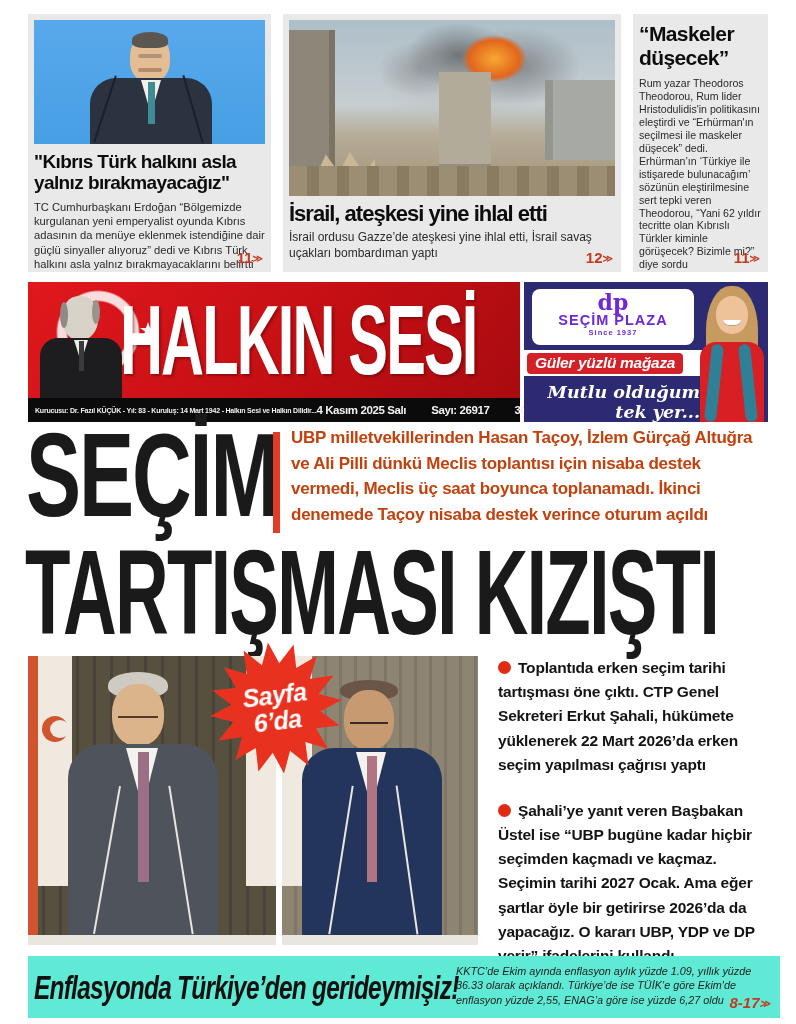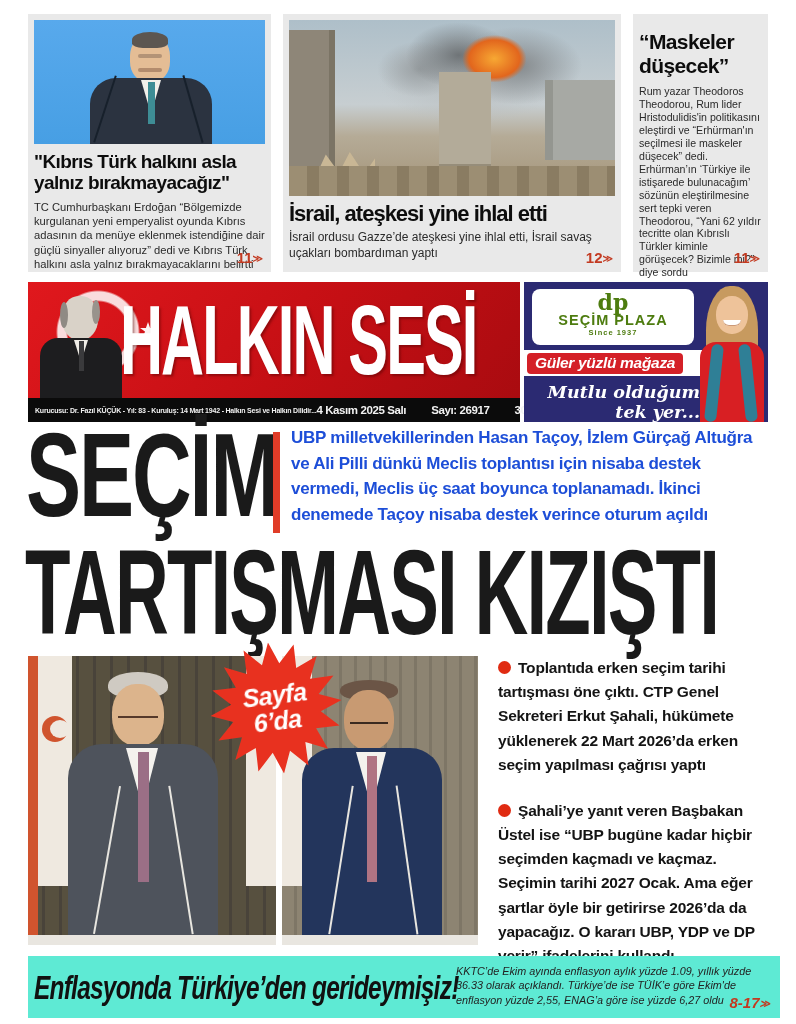--- a/index.html
+++ b/index.html
@@ -6,21 +6,21 @@
   body{width:796px;height:1024px;font-family:"Liberation Sans",sans-serif;position:relative;overflow:hidden;}
   .abs{position:absolute;}
   
   .panel{background:#e9e9e9;box-sizing:border-box;padding:6px;position:absolute;top:14px;height:258px;}
   #a1{left:28px;width:243px;}
   #a2{left:283px;width:338px;}
   #a3{left:633px;width:135px;}
   .a-headline{font-weight:700;color:#0d0d0d;letter-spacing:-0.6px;}
   #a1 .a-headline{font-size:19px;line-height:1.12;margin-top:7px;}
   #a2 .a-headline{font-size:22px;line-height:1.05;margin-top:6px;letter-spacing:-1px;}
-  #a3 .a-headline{font-size:21px;line-height:1.15;margin-top:10px;}
+  #a3 .a-headline{font-size:21px;line-height:1.15;margin-top:2px;}
   .a-body{color:#2a2a2a;}
   #a1 .a-body{font-size:11.2px;line-height:1.28;margin-top:6px;}
   #a2 .a-body{font-size:12px;line-height:1.3;margin-top:5px;}
   #a3 .a-body{font-size:10.6px;line-height:1.22;margin-top:7px;}
   .ref{position:absolute;right:8px;bottom:5px;color:#c33a21;font-weight:800;}
   .ref-num{font-size:15px;}
   .ref-chev{font-size:10px;vertical-align:1px;}
   
   .photo1{position:relative;width:231px;height:124px;background:linear-gradient(180deg,#58a9ec,#479fe4);overflow:hidden;}
   .p1-head{position:absolute;left:96px;top:14px;width:40px;height:48px;background:#e4bd95;border-radius:46% 46% 42% 42%;}
@@ -62,40 +62,40 @@
   .po-suit{position:absolute;left:8px;top:50px;width:82px;height:60px;background:#1d1d1f;border-radius:18px 18px 0 0;}
   .po-suit:before{content:"";position:absolute;left:34px;top:2px;width:14px;height:22px;background:#efece6;clip-path:polygon(0 0,100% 0,50% 100%);}
   .po-suit:after{content:"";position:absolute;left:39px;top:3px;width:5px;height:30px;background:#3a3a3c;}
   .mh-title{position:absolute;left:92px;top:2px;width:400px;height:112px;display:flex;align-items:center;}
   .mh-title span{display:inline-block;font-size:96px;font-weight:800;color:#fff;letter-spacing:-3px;transform:scale(0.62,1.02);transform-origin:0 50%;text-shadow:3px 2px 3px rgba(80,0,0,.45);white-space:nowrap;}
   .blackbar{position:absolute;left:0;top:116px;width:492px;height:24px;background:#0b0b0b;display:flex;align-items:center;box-sizing:border-box;padding:0 7px;color:#f2f2f2;}
   .founder{font-size:7px;font-weight:700;letter-spacing:-0.2px;white-space:nowrap;}
   .bb-right{margin-left:auto;display:flex;gap:25px;font-weight:800;font-size:11.5px;letter-spacing:-0.4px;white-space:nowrap;}
   
   #ad{left:496px;top:0;width:244px;height:140px;background:#2b2a72;overflow:hidden;}
-  .ad-card{position:absolute;left:8px;top:7px;width:162px;height:56px;background:#fff;border-radius:8px;text-align:center;color:#4d7c0f;}
+  .ad-card{position:absolute;left:8px;top:7px;width:162px;height:56px;background:#fff;border-radius:8px;text-align:center;color:#6d28d9;}
   .ad-logo{font-family:"DejaVu Serif",serif;font-weight:700;font-size:22px;line-height:20px;margin-top:3px;}
   .ad-store{font-weight:800;font-size:14.5px;letter-spacing:1px;}
   .ad-since{font-size:7.5px;font-weight:700;letter-spacing:1px;}
   .ad-band{position:absolute;left:0;top:68px;width:178px;height:26px;background:#fff;display:flex;align-items:center;}
   .ad-band-inner{margin:2px 3px;background:#d42027;color:#fff;font-weight:800;font-style:italic;font-size:15.5px;padding:1px 8px 2px;border-radius:4px;white-space:nowrap;letter-spacing:-0.3px;}
   .ad-script{position:absolute;left:6px;top:100px;width:170px;color:#fff;font-family:"DejaVu Serif",serif;font-style:italic;font-weight:700;font-size:17.5px;line-height:1.15;text-align:right;}
   .girl{position:absolute;right:0;top:4px;width:70px;height:136px;}
   .g-hair{position:absolute;left:8px;top:0;width:52px;height:96px;background:#c79a5f;border-radius:46% 46% 38% 38%;}
   .g-face{position:absolute;left:18px;top:10px;width:32px;height:38px;background:#eec39a;border-radius:48%;}
   .g-face:before{content:"";position:absolute;left:7px;top:24px;width:18px;height:6px;background:#fff;border-radius:0 0 10px 10px;box-shadow:inset 0 -1px 0 #c97;}
   .g-shirt{position:absolute;left:2px;top:56px;width:64px;height:80px;background:#d81f23;border-radius:16px 16px 0 0;}
   .g-strap{position:absolute;top:58px;width:12px;height:78px;background:#2f7f96;border-radius:6px;}
   .gs1{left:10px;transform:rotate(6deg);}
   .gs2{left:44px;transform:rotate(-6deg);}
   
   #headline{left:28px;top:424px;width:740px;height:232px;}
   .secim{position:absolute;left:-2px;top:-8px;font-size:118px;font-weight:800;color:#1a1a1a;letter-spacing:-3px;line-height:1;transform:scaleX(0.70);transform-origin:0 0;white-space:nowrap;}
   .redbar{position:absolute;left:245px;top:8px;width:7px;height:101px;background:#e03c28;}
-  .lead{position:absolute;left:263px;top:1px;width:482px;font-size:17px;font-weight:700;color:#1d4ed8;line-height:1.5;letter-spacing:-0.25px;}
+  .lead{position:absolute;left:263px;top:1px;width:482px;font-size:17px;font-weight:700;color:#c2410c;line-height:1.5;letter-spacing:-0.25px;}
   .line2{position:absolute;left:-3px;top:108px;font-size:121px;font-weight:800;color:#1a1a1a;letter-spacing:-3px;line-height:1;transform:scaleX(0.615);transform-origin:0 0;white-space:nowrap;}
   
   #main{left:28px;top:656px;width:740px;height:290px;}
   .ph{position:absolute;top:0;height:289px;overflow:hidden;}
   #ph-l{left:0;width:248px;background:repeating-linear-gradient(90deg,#57503f 0 14px,#49433a 14px 17px);}
   #ph-r{left:254px;width:196px;background:repeating-linear-gradient(90deg,#8d8472 0 12px,#7e7666 12px 15px);}
   .sliver{position:absolute;left:0;top:0;width:10px;height:100%;background:#d0542e;}
   .flag{position:absolute;top:0;height:230px;background:#efe9e0;}
   .flag:before{content:"";position:absolute;left:4px;top:60px;width:26px;height:26px;border-radius:50%;background:#d0542e;}
   .flag:after{content:"";position:absolute;left:12px;top:64px;width:20px;height:18px;border-radius:50%;background:#efe9e0;}

